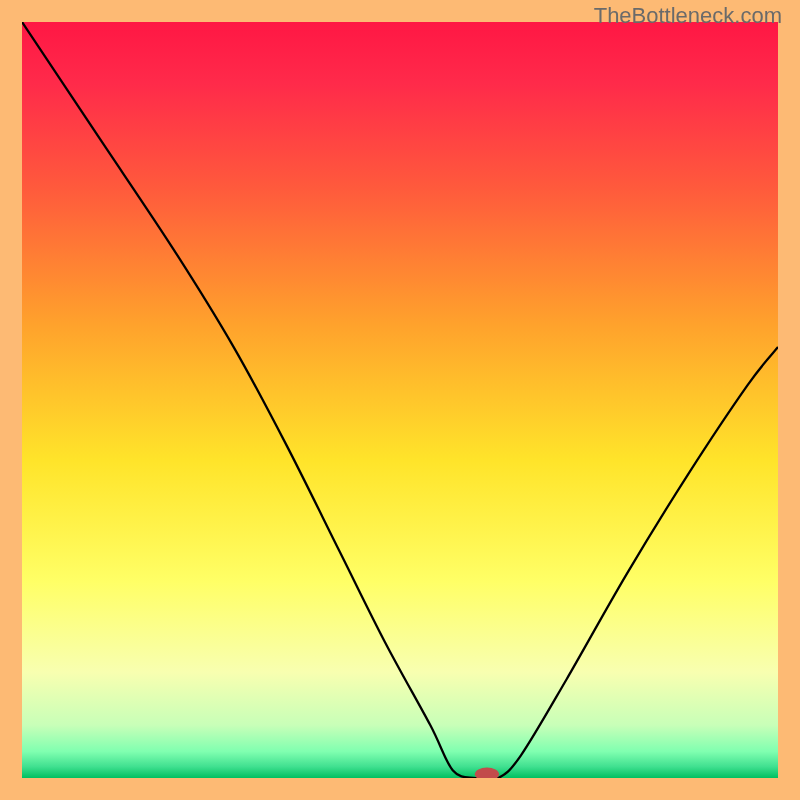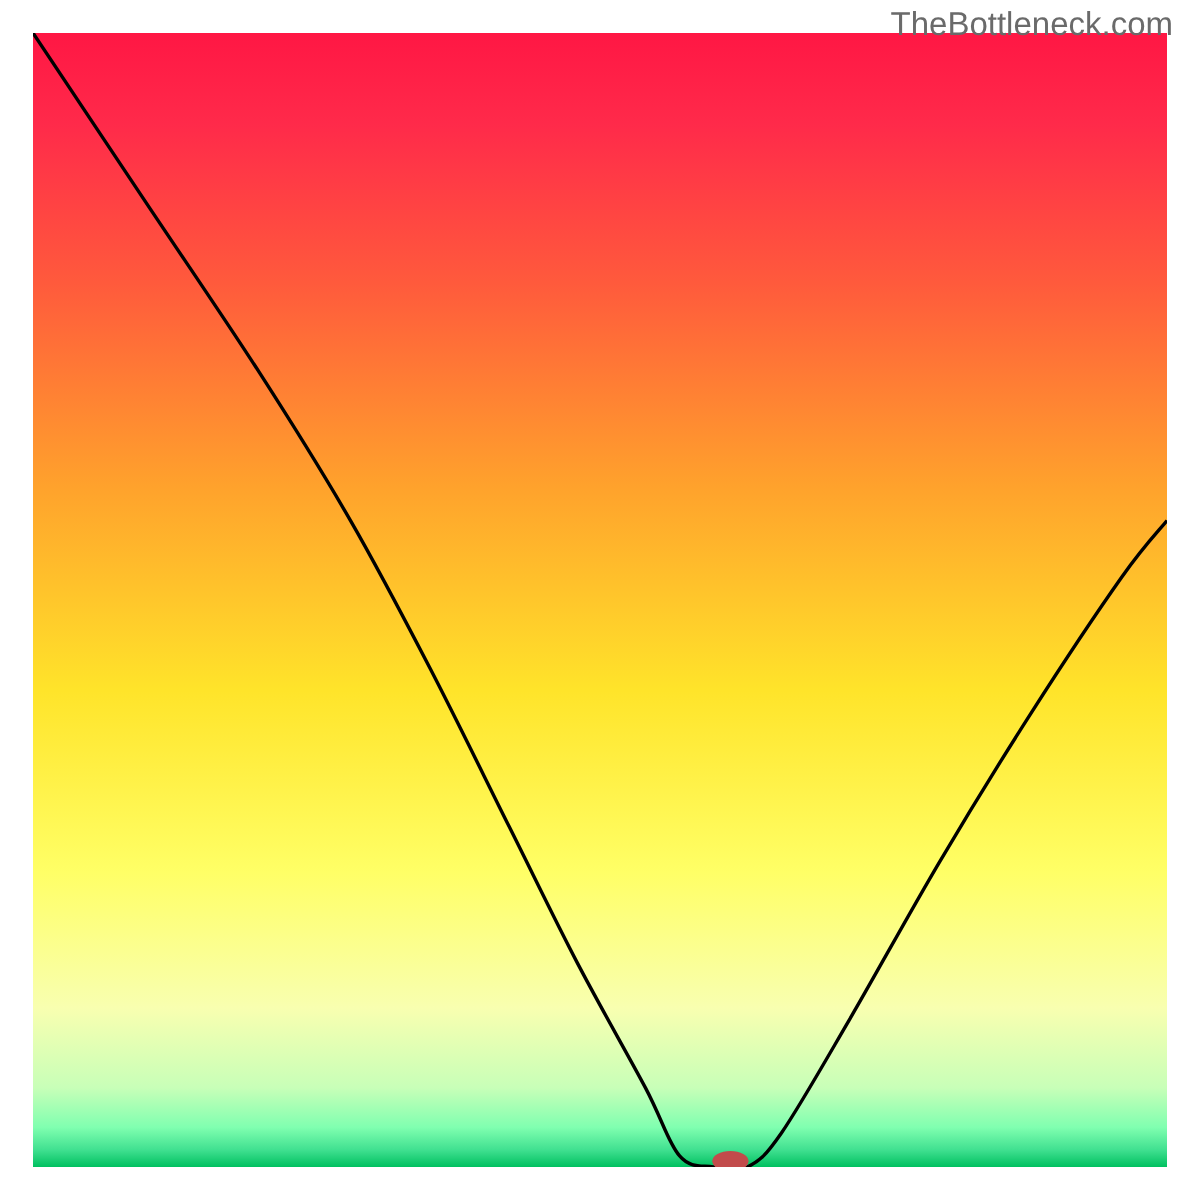--- a/index.html
+++ b/index.html
@@ -8,21 +8,21 @@
     background: #000;
     width: 800px;
     height: 800px;
     overflow: hidden;
     font-family: Arial, sans-serif;
   }
   .container {
     position: relative;
     width: 800px;
     height: 800px;
-    background: #ffffff;
+    background: #fdba74;
   }
   .watermark {
     position: absolute;
     top: 3px;
     right: 18px;
     color: #6a6a6a;
     font-size: 22px;
     font-weight: 500;
     z-index: 10;
   }

